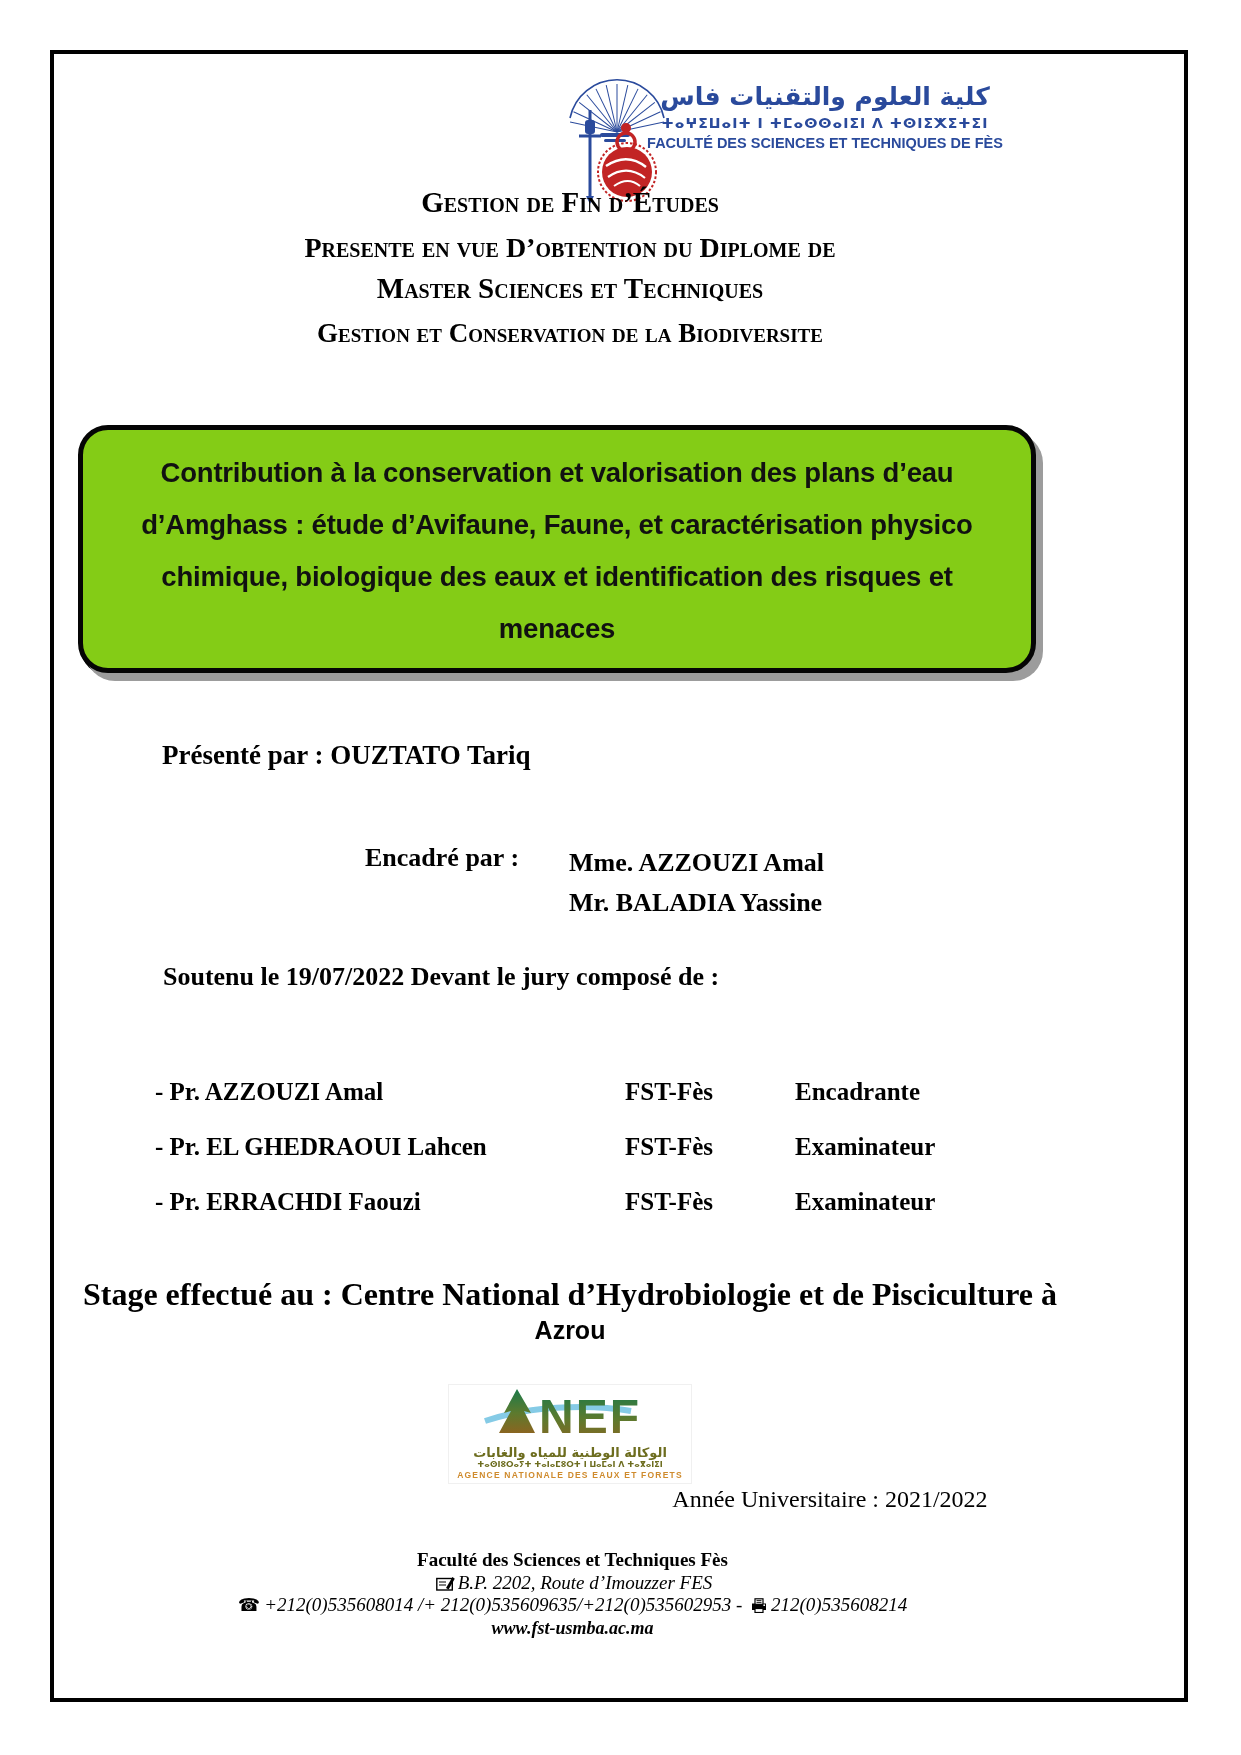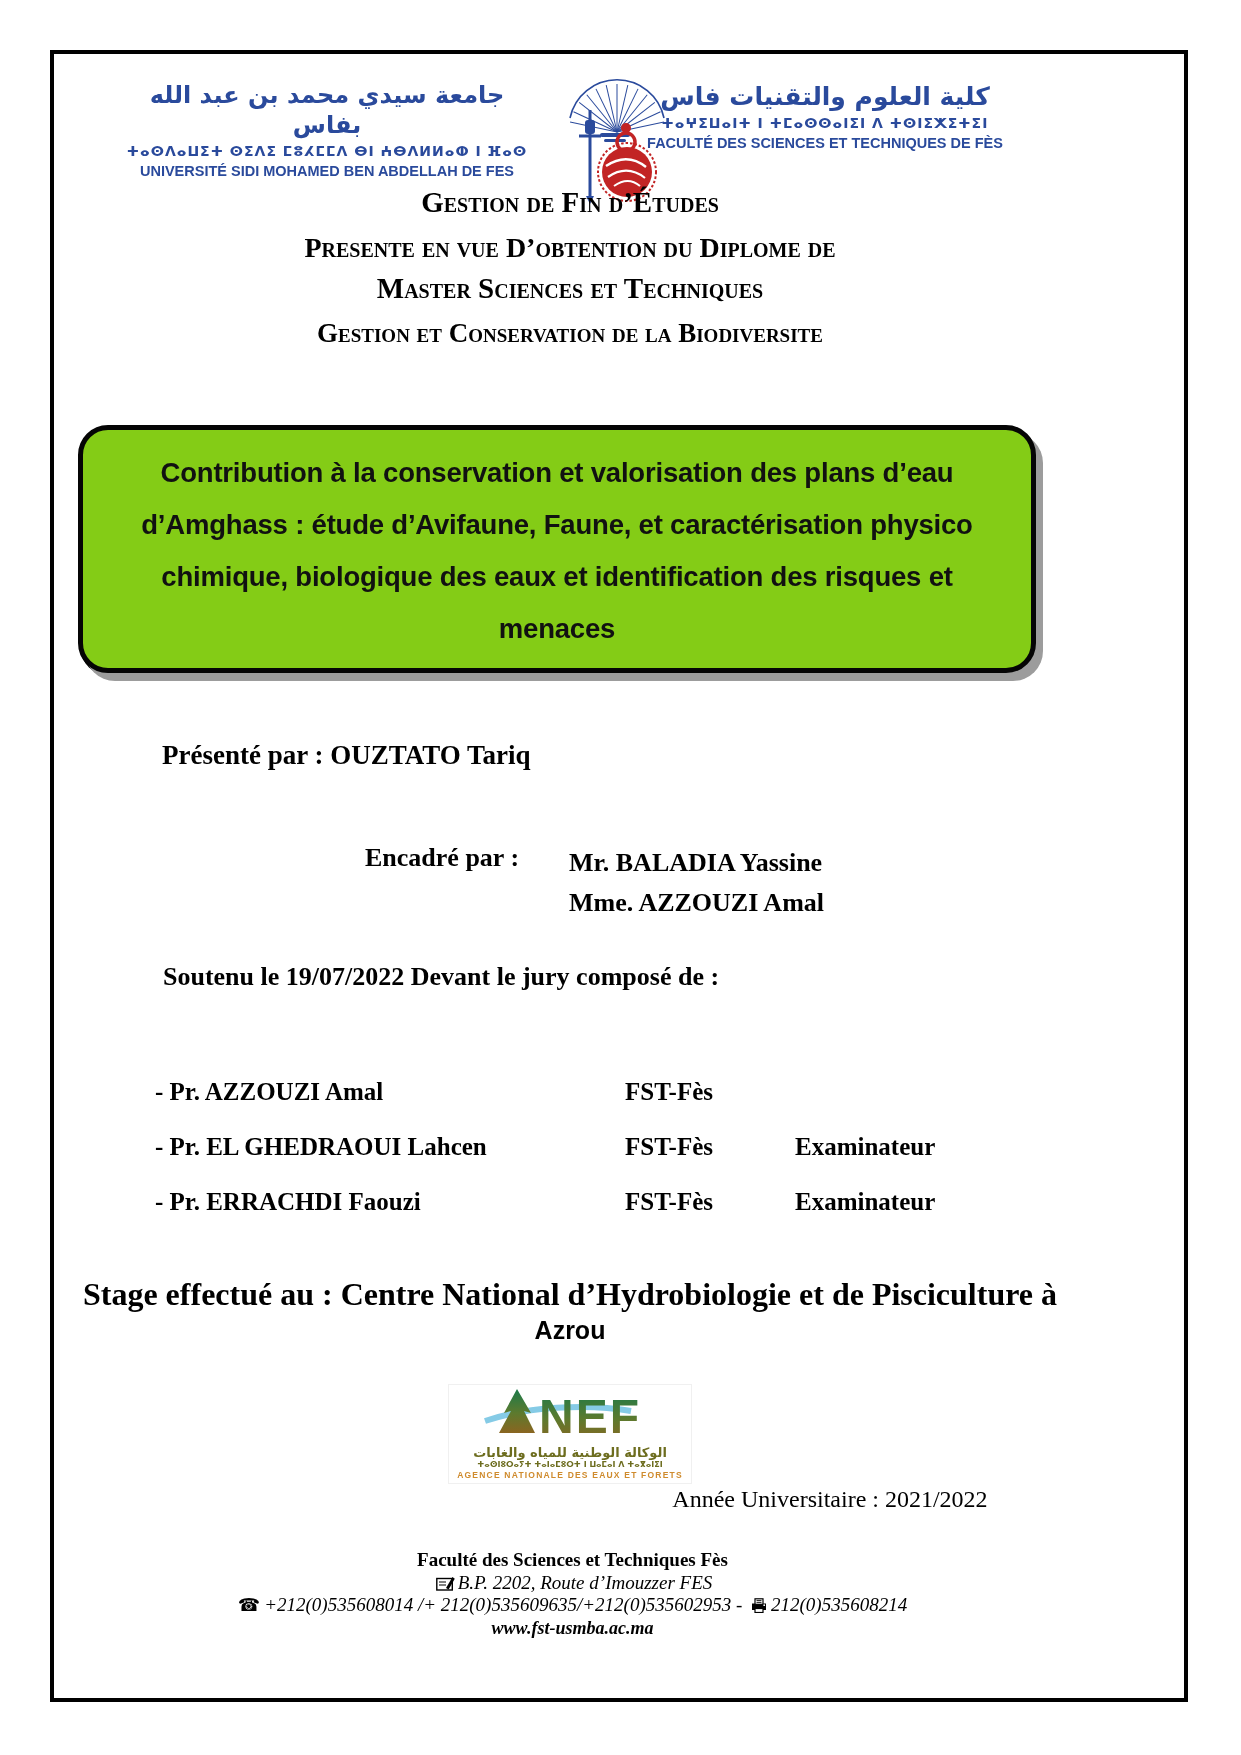--- a/index.html
+++ b/index.html
@@ -52,25 +52,20 @@
   .ic{display:inline-block;vertical-align:-2px;margin:0 3px;}
   .phone-glyph{font-family:"DejaVu Sans", sans-serif;font-style:normal;font-size:18px;margin-right:4px;}
 </style>
 </head>
 <body>
 
 <div id="page">
 
   <div id="frame" class="abs"></div>
 
-  <div class="abs center hdr-blue" style="left:115px;top:80px;width:424px;">
-    <div class="hdr-ar">جامعة سيدي محمد بن عبد الله بفاس</div>
-    <div class="hdr-tf">ⵜⴰⵙⴷⴰⵡⵉⵜ ⵙⵉⴷⵉ ⵎⵓⵃⵎⵎⴷ ⴱⵏ ⵄⴱⴷⵍⵍⴰⵀ ⵏ ⴼⴰⵙ</div>
-    <div class="hdr-lt">UNIVERSITÉ SIDI MOHAMED BEN ABDELLAH DE FES</div>
-  </div>
 
   <svg class="abs" style="left:556px;top:70px;" width="118" height="135" viewBox="0 0 118 135">
     <g stroke="#2a4a9c" stroke-width="1" fill="none">
       <path d="M 14 48 A 48 48 0 0 1 108 48" stroke-width="1.6"></path>
       <line x1="61" y1="62" x2="61" y2="14"></line>
       <line x1="61" y1="62" x2="61" y2="14" transform="rotate(-78,61,62)"></line>
       <line x1="61" y1="62" x2="61" y2="14" transform="rotate(-65,61,62)"></line>
       <line x1="61" y1="62" x2="61" y2="14" transform="rotate(-52,61,62)"></line>
       <line x1="61" y1="62" x2="61" y2="14" transform="rotate(-39,61,62)"></line>
       <line x1="61" y1="62" x2="61" y2="14" transform="rotate(-26,61,62)"></line>
@@ -124,30 +119,31 @@
   </div>
 
   <div class="abs bold-serif" style="left:162px;top:740px;font-size:27px;">
     <span>Présenté par :</span>
     <span>OUZTATO Tariq</span>
   </div>
 
   <div class="abs" style="left:365px;top:843px;display:flex;gap:50px;font-size:26px;font-weight:bold;">
     <div>Encadré par :</div>
     <div style="line-height:40px;text-align:left;">
+      <div>Mme. AZZOUZI Amal</div>
       <div>Mr. BALADIA Yassine</div>
-      <div>Mme. AZZOUZI Amal</div>
     </div>
   </div>
 
   <div class="abs bold-serif" style="left:163px;top:962px;font-size:26px;">Soutenu le 19/07/2022 Devant le jury composé de :</div>
 
   <div class="abs jury-row" style="top:1078px;">
     <span>- Pr. AZZOUZI Amal</span>
     <span>FST-Fès</span>
+    <span>Encadrante</span>
   </div>
   <div class="abs jury-row" style="top:1133px;">
     <span>- Pr. EL GHEDRAOUI Lahcen</span>
     <span>FST-Fès</span>
     <span>Examinateur</span>
   </div>
   <div class="abs jury-row" style="top:1188px;">
     <span>- Pr. ERRACHDI Faouzi</span>
     <span>FST-Fès</span>
     <span>Examinateur</span>

